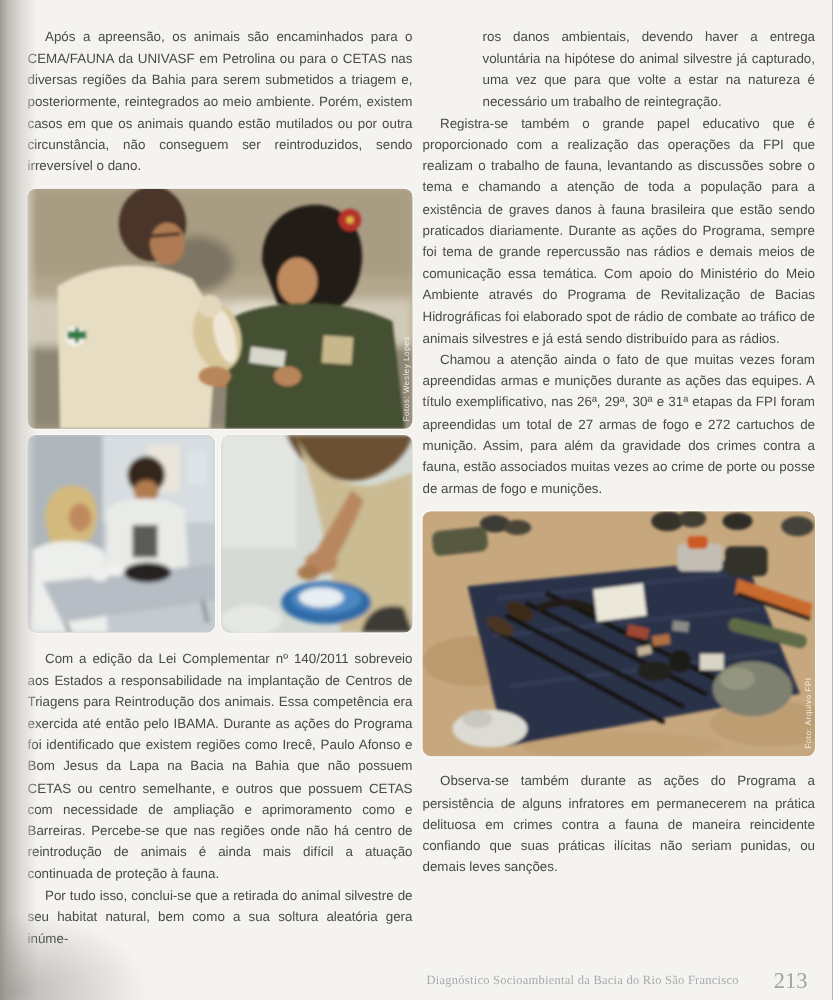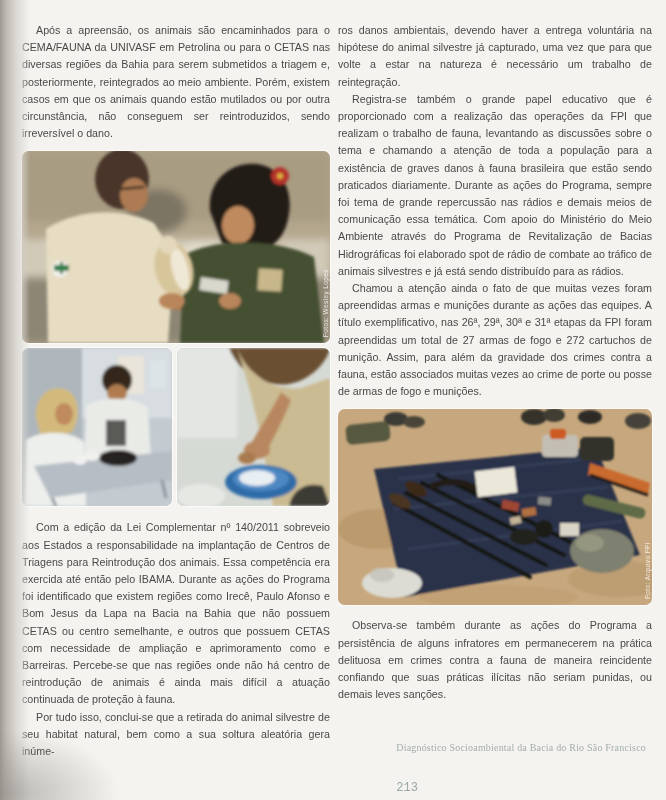--- a/index.html
+++ b/index.html
@@ -29,50 +29,50 @@
   .col{display:flex;flex-direction:column;}
   .col-left{width:308px;}
   .col-right{width:314px;}
   p.body{
     margin:0;
     font-size:10.7px;line-height:17.2px;
     color:#4a4947;
     text-align:justify;
     text-indent:14px;
   }
-  p.body.no-indent{text-indent:0;}
+  p.body.no-indent{text-indent:0;margin-left:48px;}
   .photo{
     position:relative;border-radius:7px;overflow:hidden;
     background:#cfcac0;flex:none;
     box-shadow:0 0 0 1px rgba(255,255,255,.6);
   }
   .photo svg{display:block;width:100%;height:100%;}
   .photo-credit{
     position:absolute;right:1px;bottom:6px;
     writing-mode:vertical-rl;transform:rotate(180deg);
     font-size:6.5px;letter-spacing:.4px;
     color:rgba(255,255,255,.8);
     z-index:3;white-space:nowrap;
   }
   .photo-main{width:308px;height:192px;margin:9px 0 5px 0;}
   .photo-row{display:flex;gap:5px;margin:0 0 13px 0;}
   .photo-sm-a{width:150px;height:158px;}
   .photo-sm-b{width:153px;height:158px;}
   .photo-weapons{width:314px;height:196px;margin:9px 0 12px 0;}
   .footer{
     position:absolute;right:20px;bottom:5px;
-    display:flex;align-items:flex-start;gap:28px;z-index:6;flex-direction:column;
+    display:flex;align-items:center;gap:28px;z-index:6;
   }
   .footer-title{
     font-family:"Liberation Serif", serif;
     font-size:10px;color:#a3adad;letter-spacing:.2px;
   }
   .footer-page{
-    font-family:Liberation Mono, monospace;
-    font-size:12px;color:#9aa5a5;
+    font-family:Liberation Serif, serif;
+    font-size:18px;color:#9aa5a5;
   }
 </style>
 </head>
 <body>
 
 <div class="page">
 
   <div class="columns">
 
     <div class="col col-left">

